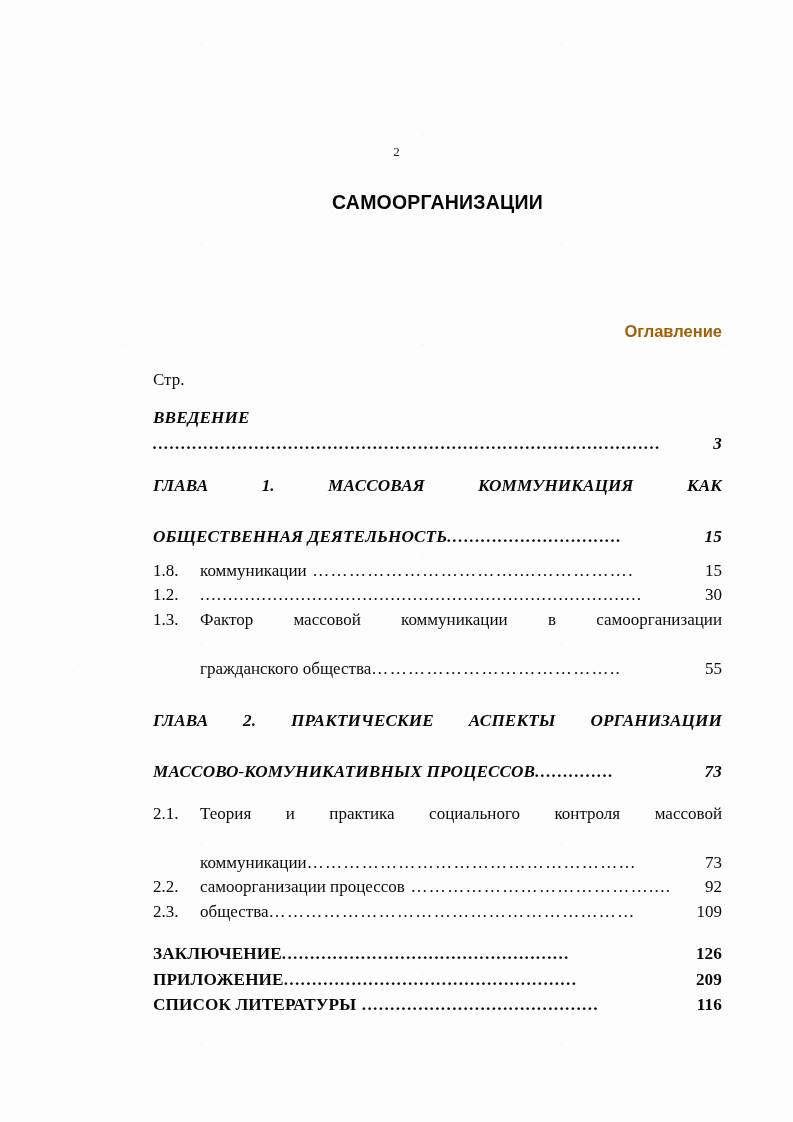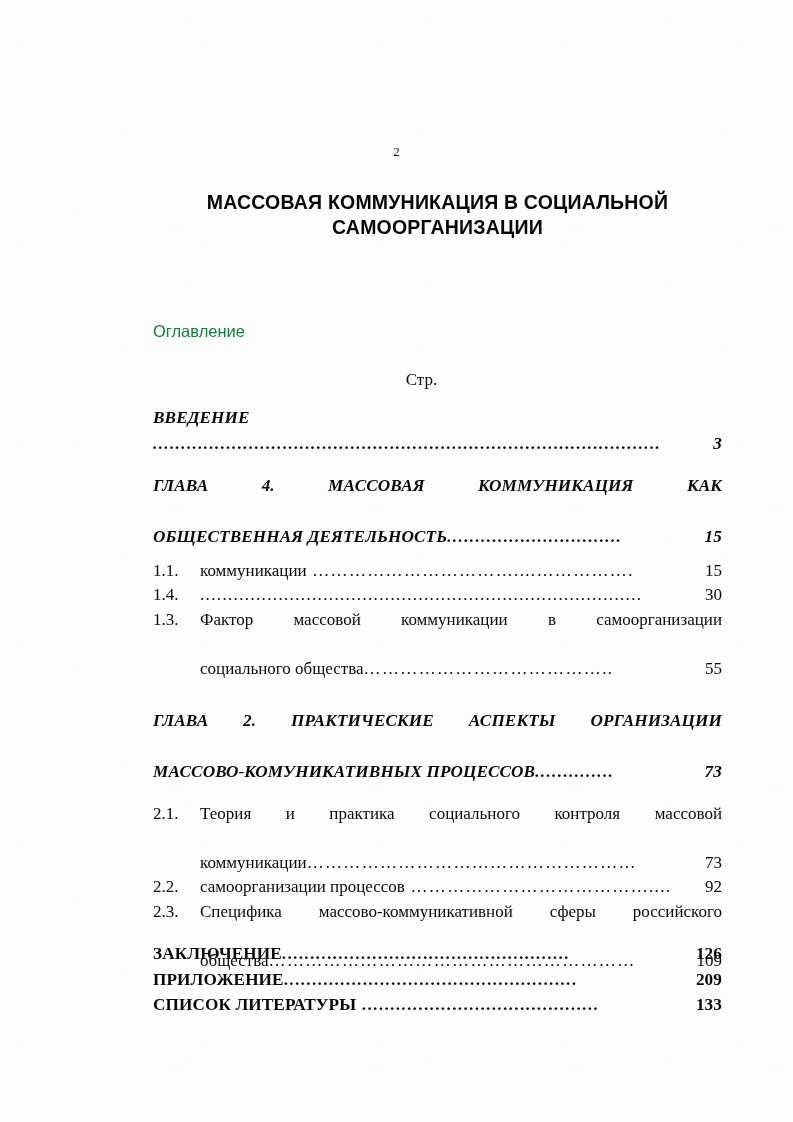--- a/index.html
+++ b/index.html
@@ -45,34 +45,34 @@
     letter-spacing: 0.2px;
     color: #070707;
   }
 
   
   .toc-heading {
     position: absolute;
     top: 322px;
     left: 153px;
     width: 569px;
+    text-align: right;
+    font-family: "Liberation Sans", "DejaVu Sans", sans-serif;
+    font-weight: bold;
+    font-size: 16.5px;
+    color: #a16207;
+  }
+
+  
+  .col-head {
+    position: absolute;
+    top: 370px;
+    left: 153px;
+    width: 569px;
     text-align: left;
-    font-family: "Liberation Sans", "DejaVu Sans", sans-serif;
-    font-weight: normal;
-    font-size: 16.5px;
-    color: #15803d;
-  }
-
-  
-  .col-head {
-    position: absolute;
-    top: 370px;
-    left: 146px;
-    width: 569px;
-    text-align: center;
     padding-right: 18px;
     box-sizing: border-box;
     font-size: 17px;
     color: #0f0f0f;
   }
 
   
   .toc-body {
     position: absolute;
     top: 405px;
@@ -166,72 +166,71 @@
   }
 </style>
 </head>
 <body>
 
 <div class="page">
 
   <div class="folio">2</div>
 
   <div class="doc-title">
-    <div>МАССОВАЯ КОММУНИКАЦИЯ В СОЦИАЛЬНОЙ</div>
     <div>САМООРГАНИЗАЦИИ</div>
   </div>
 
   <div class="toc-heading">Оглавление</div>
 
   <div class="col-head">Стр.</div>
 
   <div class="toc-body">
 
     <div class="chapter">
       <div>ВВЕДЕНИЕ</div>
       <div>
         <span class="chapter-num">3</span>
         <span class="lead">..........................................................................................</span>
       </div>
     </div>
 
     <div class="gap-md"></div>
 
     <div class="chapter">
-      <div class="stretch">ГЛАВА       4.       МАССОВАЯ          КОММУНИКАЦИЯ       КАК</div>
+      <div class="stretch">ГЛАВА       1.       МАССОВАЯ          КОММУНИКАЦИЯ       КАК</div>
       <div>
         <span class="chapter-num">15</span>
         <span>ОБЩЕСТВЕННАЯ ДЕЯТЕЛЬНОСТЬ</span><span class="lead">...............................</span>
       </div>
     </div>
 
     <div class="gap-sm"></div>
 
     <div class="sub">
-      <span class="sub-no">1.1.</span>
+      <span class="sub-no">1.8.</span>
       <div>
         <span class="pg">15</span>
         <span>коммуникации</span><span class="lead"> ……………………………....…………….</span>
       </div>
     </div>
 
     <div class="sub">
-      <span class="sub-no">1.4.</span>
+      <span class="sub-no">1.2.</span>
       <div>
         <span class="pg">30</span>
         <span></span><span class="lead">...............................................................................</span>
       </div>
     </div>
 
     <div class="sub">
       <span class="sub-no">1.3.</span>
       <div class="stretch">Фактор     массовой     коммуникации     в     самоорганизации</div>
       <div>
         <span class="pg">55</span>
-        <span>социального общества</span><span class="lead">…………………………………..</span>
+        <span>гражданского общества</span><span class="lead">…………………………………..</span>
       </div>
     </div>
 
     <div class="gap-lg"></div>
 
     <div class="chapter">
       <div class="stretch">ГЛАВА   2.   ПРАКТИЧЕСКИЕ   АСПЕКТЫ   ОРГАНИЗАЦИИ</div>
       <div>
         <span class="chapter-num">73</span>
         <span>МАССОВО-КОМУНИКАТИВНЫХ ПРОЦЕССОВ</span><span class="lead">..............</span>
@@ -252,38 +251,37 @@
     <div class="sub">
       <span class="sub-no">2.2.</span>
       <div>
         <span class="pg">92</span>
         <span>самоорганизации процессов</span><span class="lead"> …………………………………....</span>
       </div>
     </div>
 
     <div class="sub">
       <span class="sub-no">2.3.</span>
-      <div class="stretch">Специфика    массово-коммуникативной    сферы    российского</div>
       <div>
         <span class="pg">109</span>
         <span>общества</span><span class="lead">……………………………………………………</span>
       </div>
     </div>
 
   </div>
 
   <div class="tail">
     <div class="tail-row">
       <span class="pg">126</span>
       <span>ЗАКЛЮЧЕНИЕ</span><span class="lead">...................................................</span>
     </div>
     <div class="tail-row">
       <span class="pg">209</span>
       <span>ПРИЛОЖЕНИЕ</span><span class="lead">....................................................</span>
     </div>
     <div class="tail-row">
-      <span class="pg">133</span>
+      <span class="pg">116</span>
       <span>СПИСОК ЛИТЕРАТУРЫ</span><span class="lead"> ..........................................</span>
     </div>
   </div>
 
   <div class="speckle"></div>
 </div>
 
 </body></html>

